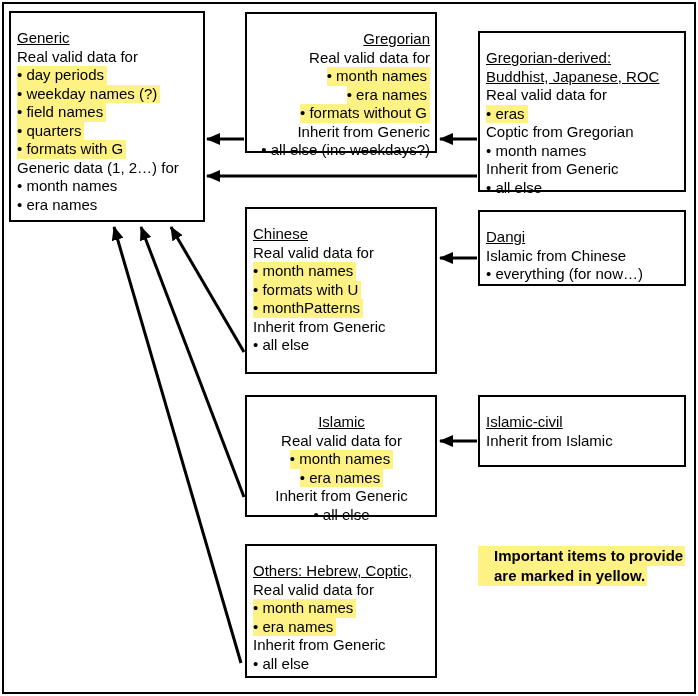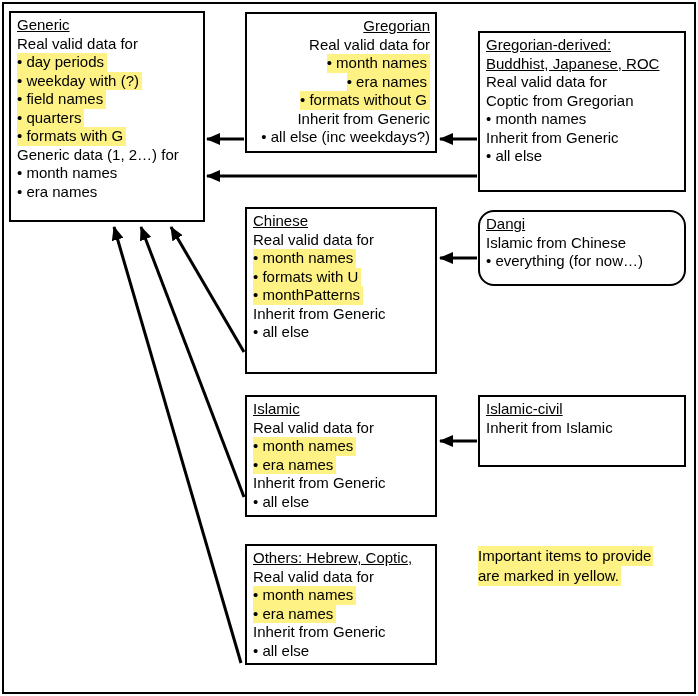--- a/index.html
+++ b/index.html
@@ -4,42 +4,42 @@
 <style>
   html, body { margin: 0; padding: 0; }
   body {
     width: 698px; height: 696px; position: relative;
     background: #ffffff; color: #000000;
     font-family: "Liberation Sans", sans-serif;
   }
   #frame { position: absolute; inset: 2px; border: 2px solid #000; }
   .box {
     position: absolute; background: #fff; border: 2px solid #000;
-    padding: 3px 5px 3px 6px; font-size: 15px; line-height: 18.5px;
+    padding: 16px 5px 3px 6px; font-size: 15px; line-height: 18.5px;
     box-sizing: border-box; white-space: nowrap;
   }
   .title-line { text-decoration: underline; }
   .hl { background: var(--hl, #FFF285); }
   .line .hl { display: inline-block; padding-right: 3px; }
   #note { position: absolute; left: 478px; top: 546px; font-size: 15px; line-height: 19px; }
-  #note .hl { display: inline-block; padding: 0 2px 1px 0; }
+  #note .hl { display: inline-block; padding: 0 2px 1px 16px; font-weight: bold; }
   #arrows { position: absolute; left: 0; top: 0; pointer-events: none; }
   #arrows line { stroke: #000; stroke-width: 3; }
   #arrows path { fill: #000; }
 </style>
 </head>
 <body>
 
 <div id="frame"></div>
 
 <div class="box" style="left:9px; top:11px; width:196px; height:211px;">
     <div class="title-line">Generic</div>
     <div class="line"><span>Real valid data for</span></div>
     <div class="line"><span class="hl">• day periods</span></div>
-    <div class="line"><span class="hl">• weekday with (?)</span></div>
+    <div class="line"><span class="hl">• weekday names (?)</span></div>
     <div class="line"><span class="hl">• field names</span></div>
     <div class="line"><span class="hl">• quarters</span></div>
     <div class="line"><span class="hl">• formats with G</span></div>
     <div class="line"><span>Generic data (1, 2…) for</span></div>
     <div class="line"><span>• month names</span></div>
     <div class="line"><span>• era names</span></div>
   </div>
 
 <div class="box" style="left:245px; top:12px; width:192px; height:141px;text-align:right;">
     <div class="title-line">Gregorian</div>
@@ -48,43 +48,44 @@
     <div class="line"><span class="hl">• era names</span></div>
     <div class="line"><span class="hl">• formats without G</span></div>
     <div class="line"><span>Inherit from Generic</span></div>
     <div class="line"><span>• all else (inc weekdays?)</span></div>
   </div>
 
 <div class="box" style="left:478px; top:31px; width:208px; height:161px;">
     <div class="title-line">Gregorian-derived:</div>
     <div class="title-line">Buddhist, Japanese, ROC</div>
     <div class="line"><span>Real valid data for</span></div>
+    <div class="line"><span class="hl">• eras</span></div>
     <div class="line"><span>Coptic from Gregorian</span></div>
     <div class="line"><span>• month names</span></div>
     <div class="line"><span>Inherit from Generic</span></div>
     <div class="line"><span>• all else</span></div>
   </div>
 
 <div class="box" style="left:245px; top:207px; width:192px; height:167px;">
     <div class="title-line">Chinese</div>
     <div class="line"><span>Real valid data for</span></div>
     <div class="line"><span class="hl">• month names</span></div>
     <div class="line"><span class="hl">• formats with U</span></div>
     <div class="line"><span class="hl">• monthPatterns</span></div>
     <div class="line"><span>Inherit from Generic</span></div>
     <div class="line"><span>• all else</span></div>
   </div>
 
-<div class="box" style="left:478px; top:210px; width:208px; height:76px;border-radius:16px;">
+<div class="box" style="left:478px; top:210px; width:208px; height:76px;">
     <div class="title-line">Dangi</div>
     <div class="line"><span>Islamic from Chinese</span></div>
     <div class="line"><span>• everything (for now…)</span></div>
   </div>
 
-<div class="box" style="left:245px; top:395px; width:192px; height:122px;">
+<div class="box" style="left:245px; top:395px; width:192px; height:122px;text-align:center;">
     <div class="title-line">Islamic</div>
     <div class="line"><span>Real valid data for</span></div>
     <div class="line"><span class="hl">• month names</span></div>
     <div class="line"><span class="hl">• era names</span></div>
     <div class="line"><span>Inherit from Generic</span></div>
     <div class="line"><span>• all else</span></div>
   </div>
 
 <div class="box" style="left:478px; top:395px; width:208px; height:72px;">
     <div class="title-line">Islamic-civil</div>

